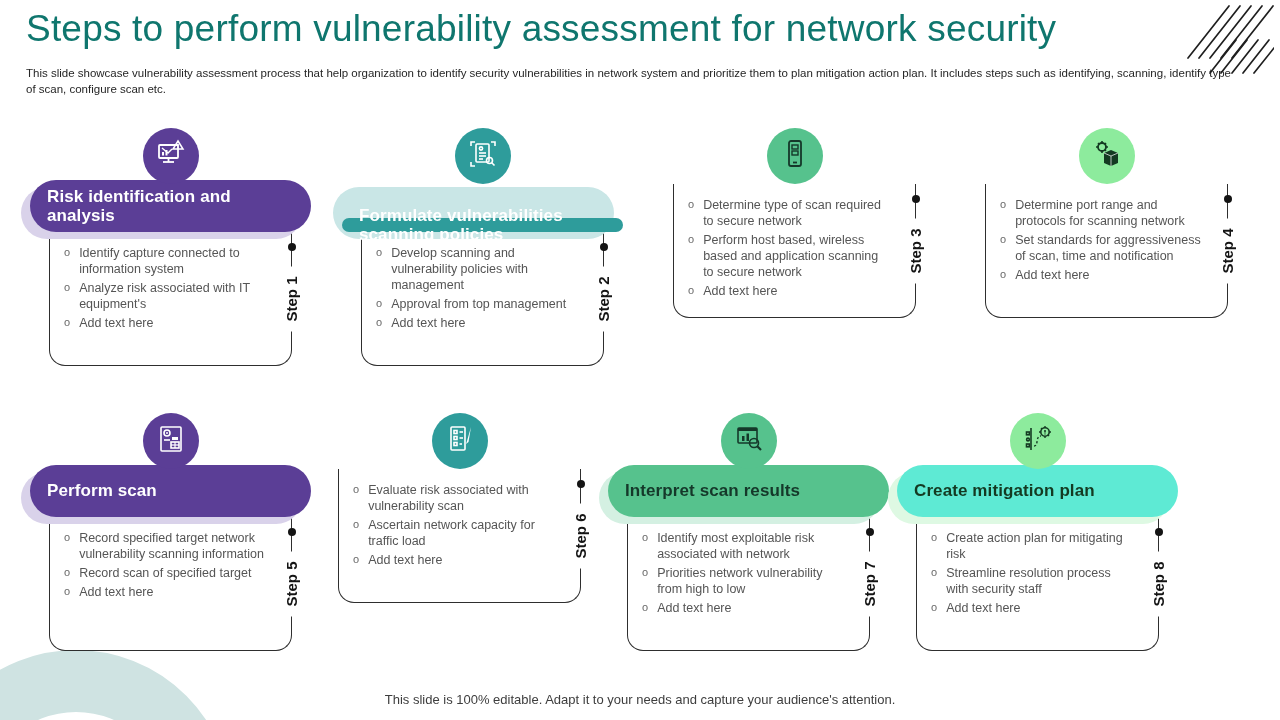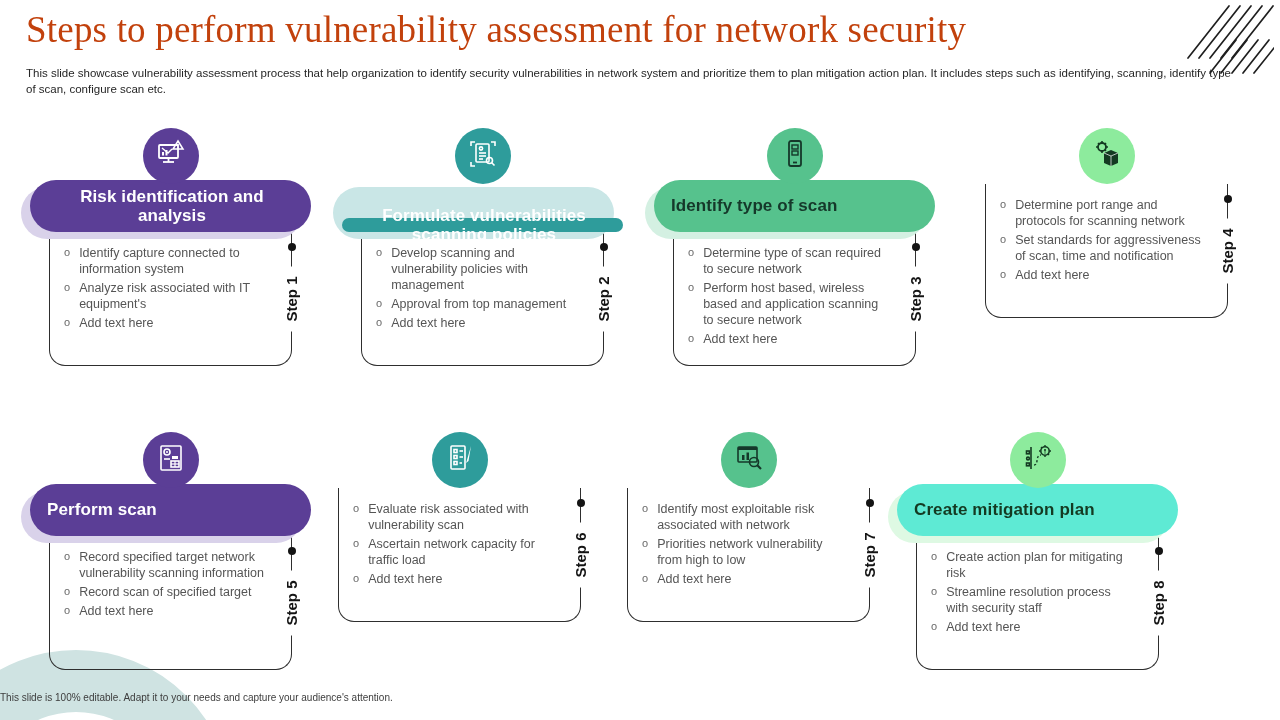--- a/index.html
+++ b/index.html
@@ -3,44 +3,44 @@
 <meta charset="utf-8">
 <style>
   html,body{margin:0;padding:0;}
   .slide{
     position:relative; width:1280px; height:720px; overflow:hidden;
     background:#ffffff; font-family:"Liberation Sans", sans-serif;
   }
   
   .page-title{
     position:absolute; left:26px; top:8px; width:1150px;
-    font-size:37px; font-weight:400; color:#c2410c; letter-spacing:.2px;font-family:Liberation Serif, serif;
+    font-size:37px; font-weight:400; color:#0f766e; letter-spacing:.2px;
   }
   .page-subtitle{
     position:absolute; left:26px; top:65px; width:1210px;
     font-size:11.5px; color:#262626; line-height:1.4;
   }
   .corner-lines{ position:absolute; right:6px; top:2px; }
   
   .ring{
     position:absolute; left:-80px; top:650px; width:312px; height:312px;
     box-sizing:border-box; border-radius:50%;
     border:62px solid #cfe3e2; background:#fff; z-index:0;
   }
   
   .row{ position:absolute; left:30px; display:grid;
         grid-template-columns:repeat(4,281px); column-gap:31px; z-index:1;}
-  .row1{ top:128px; } .row2{ top:432px;gap:8px; }
+  .row1{ top:128px; } .row2{ top:413px;gap:8px; }
   .card{ position:relative; width:281px; height:242px; }
   .icon-circle{
     width:56px; height:56px; border-radius:50%;
     margin:0 auto; display:flex; align-items:center; justify-content:center;
     position:relative; z-index:2;
   }
-  .pill-wrap{ position:relative; height:52px; margin-top:-4px; z-index:1;text-align:center; }
+  .pill-wrap{ position:relative; height:52px; margin-top:-4px; z-index:1; }
   .pill-ghost{
     position:absolute; left:-9px; top:7px; width:100%; height:100%;
     border-radius:26px;
   }
   .pill{
     position:absolute; left:0; top:0; right:0; bottom:0;
     border-radius:26px; display:flex; align-items:center;
     padding:0 14px 0 17px; box-sizing:border-box;
     font-size:17px; font-weight:700; line-height:1.12; letter-spacing:.1px;
   }
@@ -61,22 +61,22 @@
     border-radius:50%; background:#141414;
   }
   .step-label{
     position:absolute; top:50%; right:0;
     transform:translate(50%,-50%) rotate(-90deg);
     background:#ffffff; padding:0 10px;
     font-size:15px; font-weight:700; color:#141414; white-space:nowrap;
   }
   
   .footer-note{
-    position:absolute; left:0; right:0; top:692px; 
-    font-size:10px; color:#3d3d3d; z-index:1;
+    position:absolute; left:0; right:0; top:692px; text-align:center;
+    font-size:13px; color:#3d3d3d; z-index:1;
   }
 </style>
 </head>
 <body>
 
 <div class="slide">
 
   <div class="page-title">Steps to perform vulnerability assessment for network security</div>
   <div class="page-subtitle">This slide showcase vulnerability assessment process that help organization to identify  security vulnerabilities in network system and  prioritize them to plan mitigation action plan. It includes steps such as identifying, scanning, identify type of scan, configure scan etc.</div>
 
@@ -176,26 +176,20 @@
         </div>
       </div>
       <div class="card">
         <div class="icon-circle" style="background:#56c28d;color:#15382a;">
           <span><svg width="32" height="32" viewBox="0 0 32 32" fill="none" stroke="currentColor" stroke-width="1.8">
               <rect x="10" y="3" width="12" height="25" rx="2"></rect>
               <rect x="13" y="7" width="6" height="4" stroke-width="1.4"></rect>
               <rect x="13" y="13" width="6" height="4" stroke-width="1.4"></rect>
               <line x1="14" y1="24.5" x2="18" y2="24.5"></line>
             </svg></span>
-        </div>
-        <div class="pill-wrap">
-          <div class="pill-ghost" style="background:#d4f0e2;"></div>
-          <div class="pill" style="background:#56c28d;color:#15382a;">
-            <span>Identify type of scan</span>
-          </div>
         </div>
         <div class="body">
           <ul class="bullets">
             <li>
               <span class="bullet-marker">o</span>
               <span>Determine type of scan required to secure network</span>
             </li>
             <li>
               <span class="bullet-marker">o</span>
               <span>Perform host based, wireless based and application scanning to secure network</span>
@@ -321,20 +315,26 @@
       <div class="card">
         <div class="icon-circle" style="background:#56c28d;color:#15382a;">
           <span><svg width="32" height="32" viewBox="0 0 32 32" fill="none" stroke="currentColor" stroke-width="1.6">
               <rect x="5" y="5" width="19" height="15" rx="1"></rect>
               <rect x="5" y="5" width="19" height="3" fill="currentColor" stroke="none"></rect>
               <rect x="9" y="13" width="2.5" height="5" fill="currentColor" stroke="none"></rect>
               <rect x="13.5" y="10.5" width="2.5" height="7.5" fill="currentColor" stroke="none"></rect>
               <circle cx="21" cy="20" r="4.5"></circle>
               <line x1="24.3" y1="23.3" x2="28" y2="27" stroke-width="2.2"></line>
             </svg></span>
+        </div>
+        <div class="pill-wrap">
+          <div class="pill-ghost" style="background:#d4f0e2;"></div>
+          <div class="pill" style="background:#56c28d;color:#15382a;">
+            <span>Interpret scan results</span>
+          </div>
         </div>
         <div class="body">
           <ul class="bullets">
             <li>
               <span class="bullet-marker">o</span>
               <span>Identify most exploitable risk associated with network</span>
             </li>
             <li>
               <span class="bullet-marker">o</span>
               <span>Priorities network vulnerability from high to low</span>

